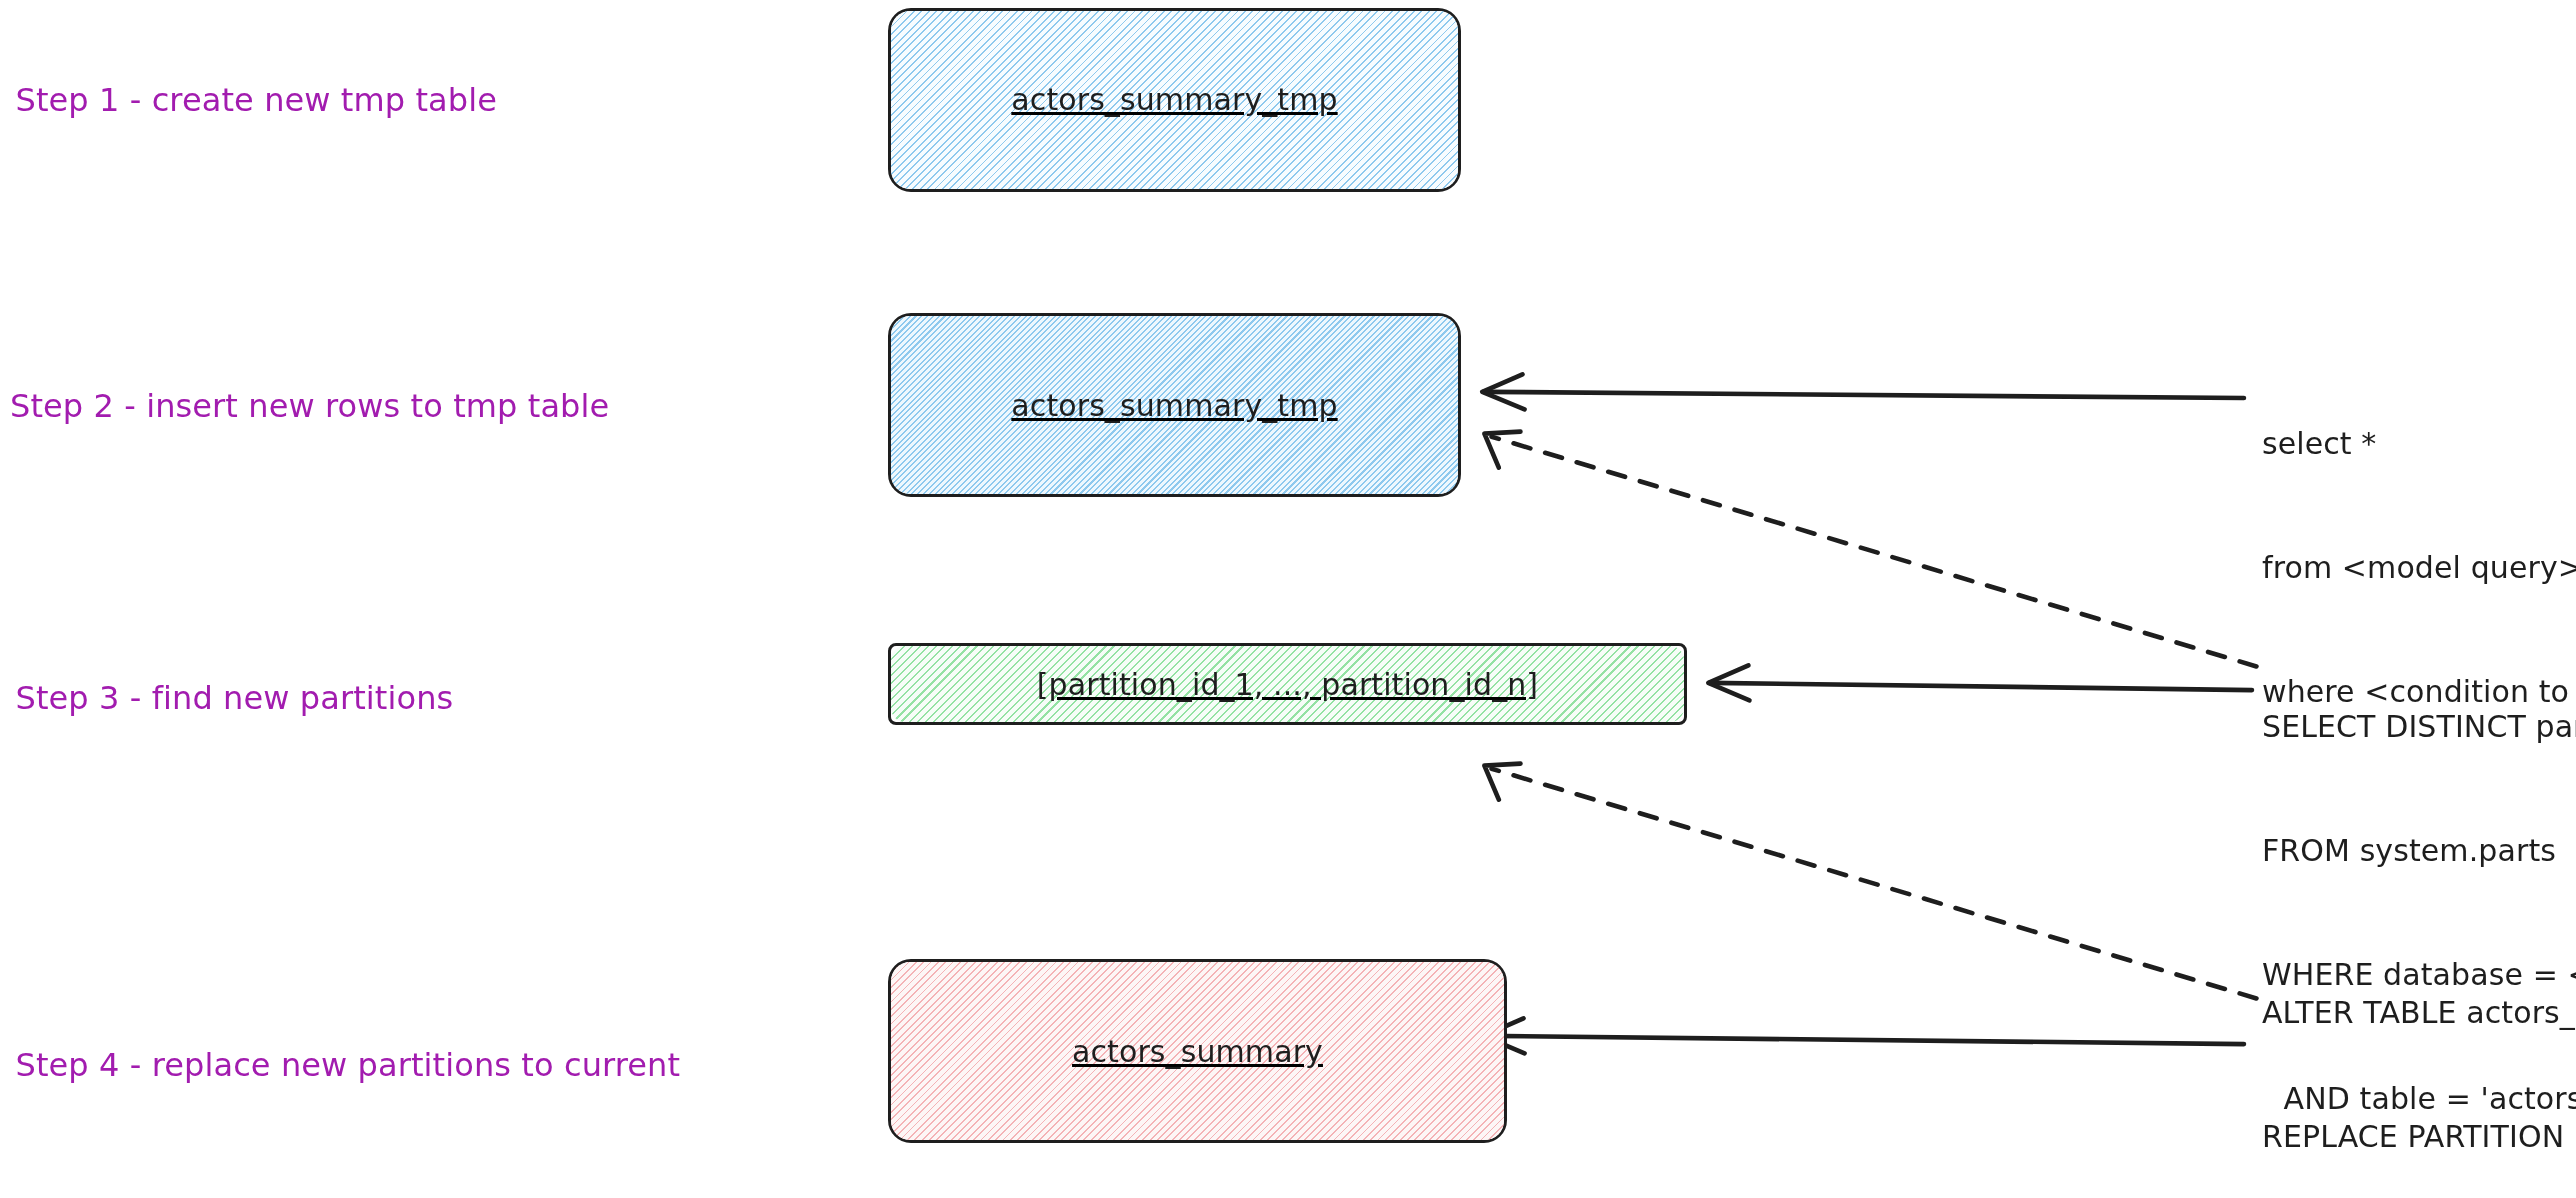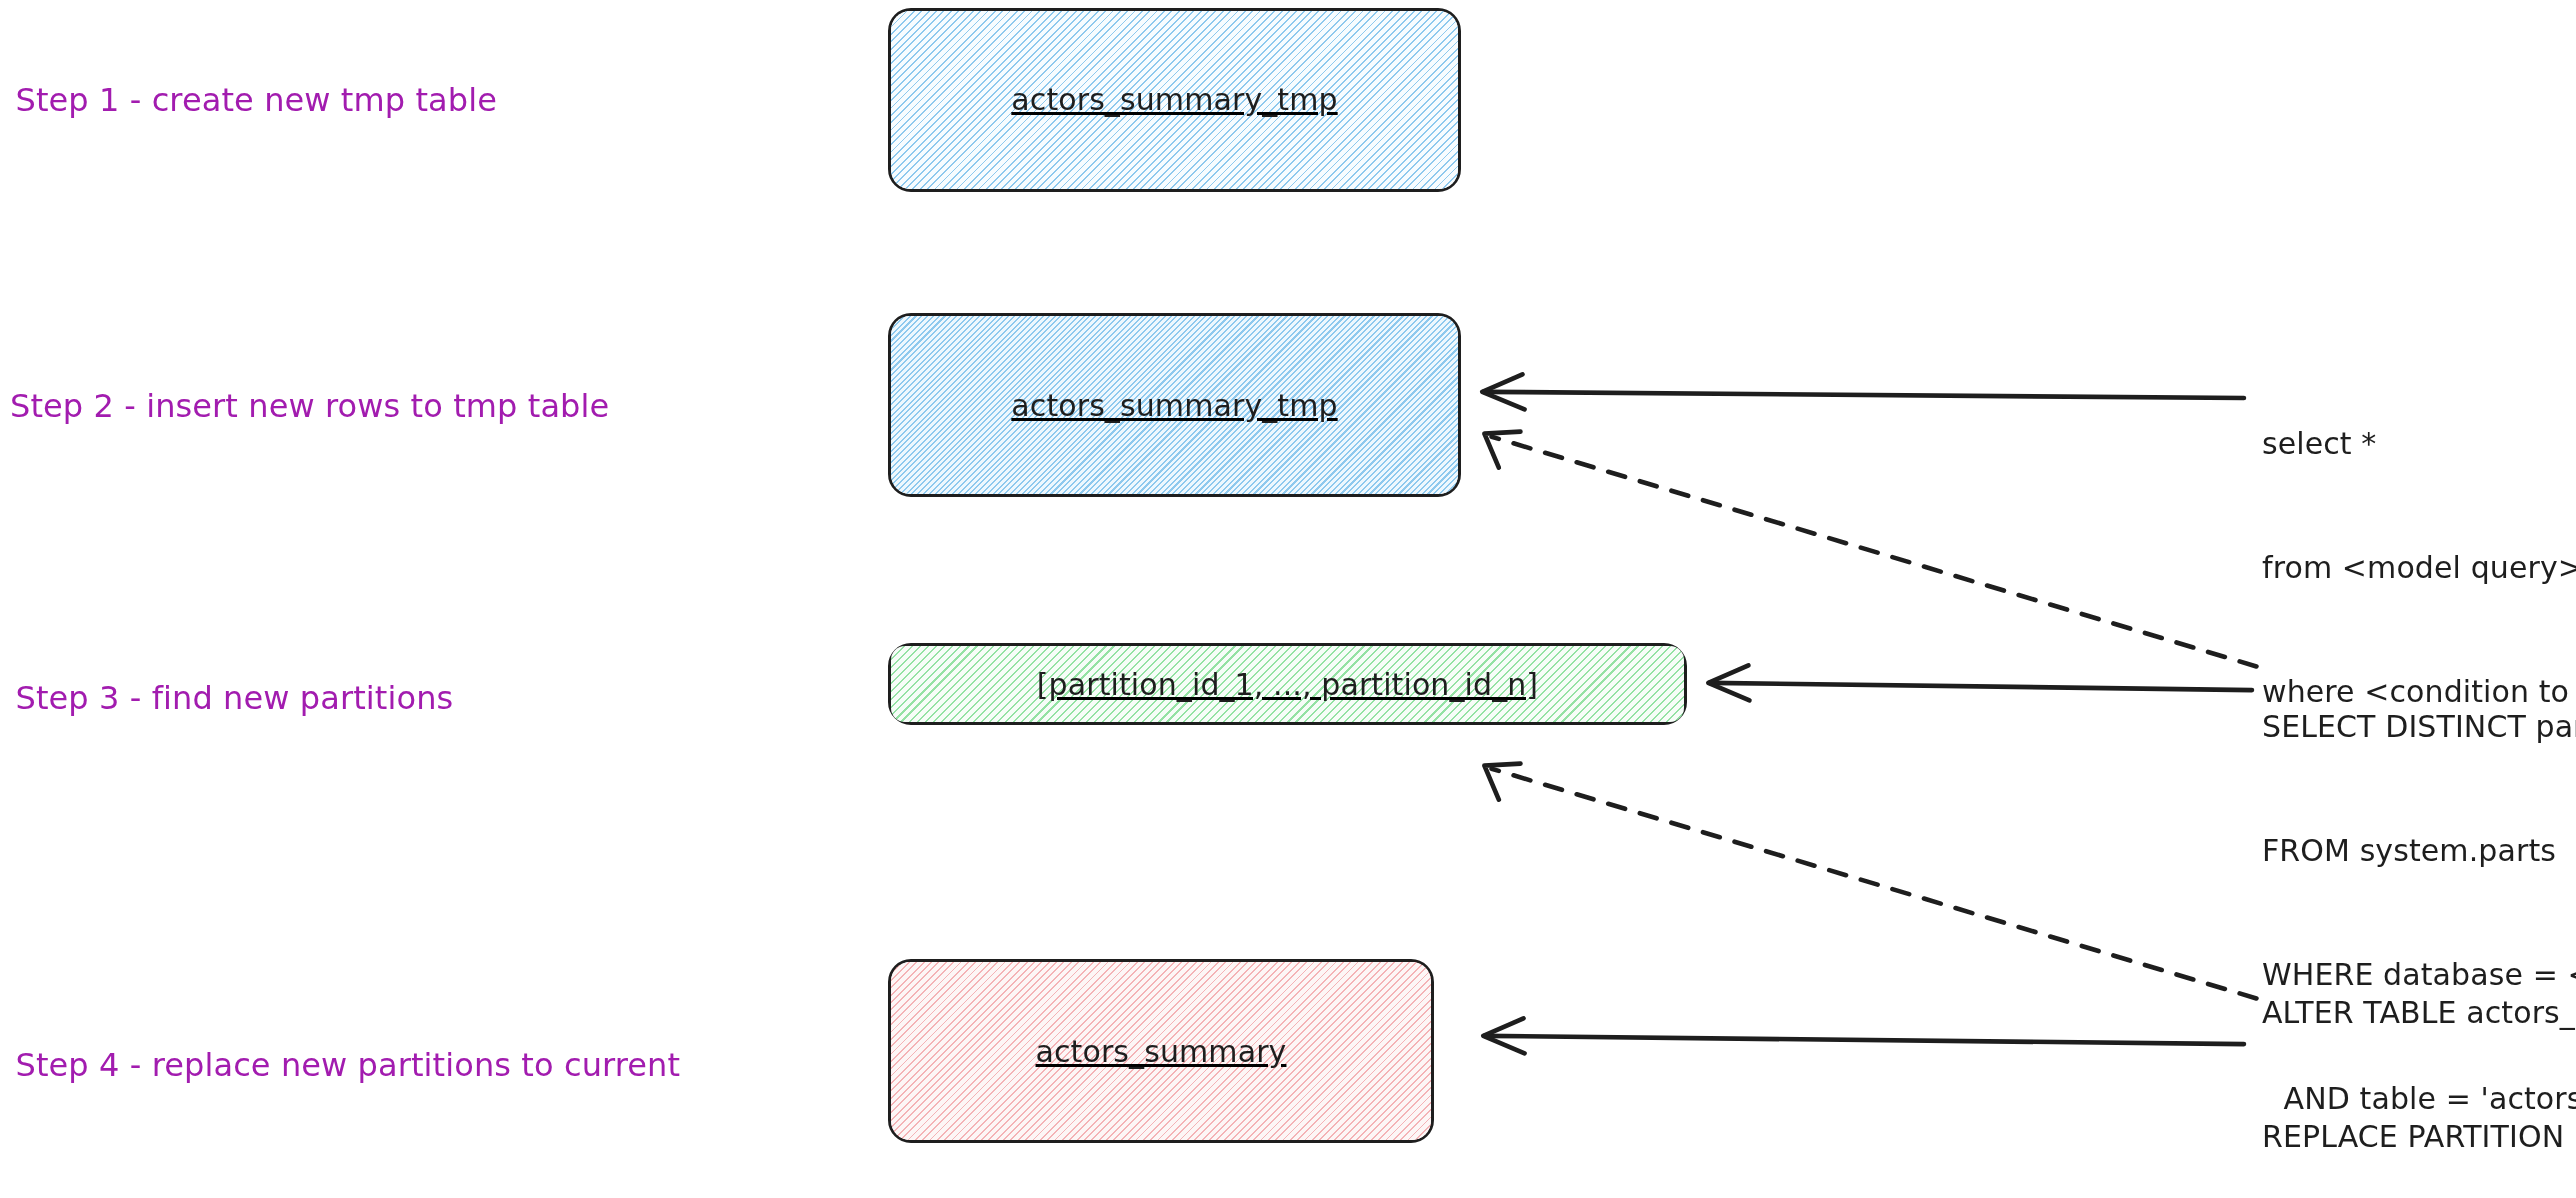--- a/index.html
+++ b/index.html
@@ -119,26 +119,26 @@
   <div class="node" style="left:888px; top:7.7px; width:573px; height:184px;">
     <div class="hatch hatch-blue"></div>
     <div class="node-label hand">actors_summary_tmp</div>
   </div>
 
   <div class="node" style="left:888px; top:313px; width:573px; height:184px;">
     <div class="hatch hatch-blue-dense"></div>
     <div class="node-label hand">actors_summary_tmp</div>
   </div>
 
-  <div class="node" style="left:888px; top:643px; width:799px; height:82px; border-radius:23px;">
+  <div class="node" style="left:888px; top:643px; width:799px; height:82px; border-radius:8px;">
     <div class="hatch hatch-green" style="border-radius:14px;"></div>
     <div class="node-label hand">[partition_id_1, ..., partition_id_n]</div>
   </div>
 
-  <div class="node" style="left:888px; top:959px; width:546px; height:184px;">
+  <div class="node" style="left:888px; top:959px; width:619px; height:184px;">
     <div class="hatch hatch-pink"></div>
     <div class="node-label hand">actors_summary</div>
   </div>
 
   <div class="sql-block hand" style="left:2262px; top:340px;">
     <span class="sql-line">select *</span>
     <span class="sql-line">from &lt;model query&gt;</span>
     <span class="sql-line">where &lt;condition to identify new&gt;</span>
   </div>
 

